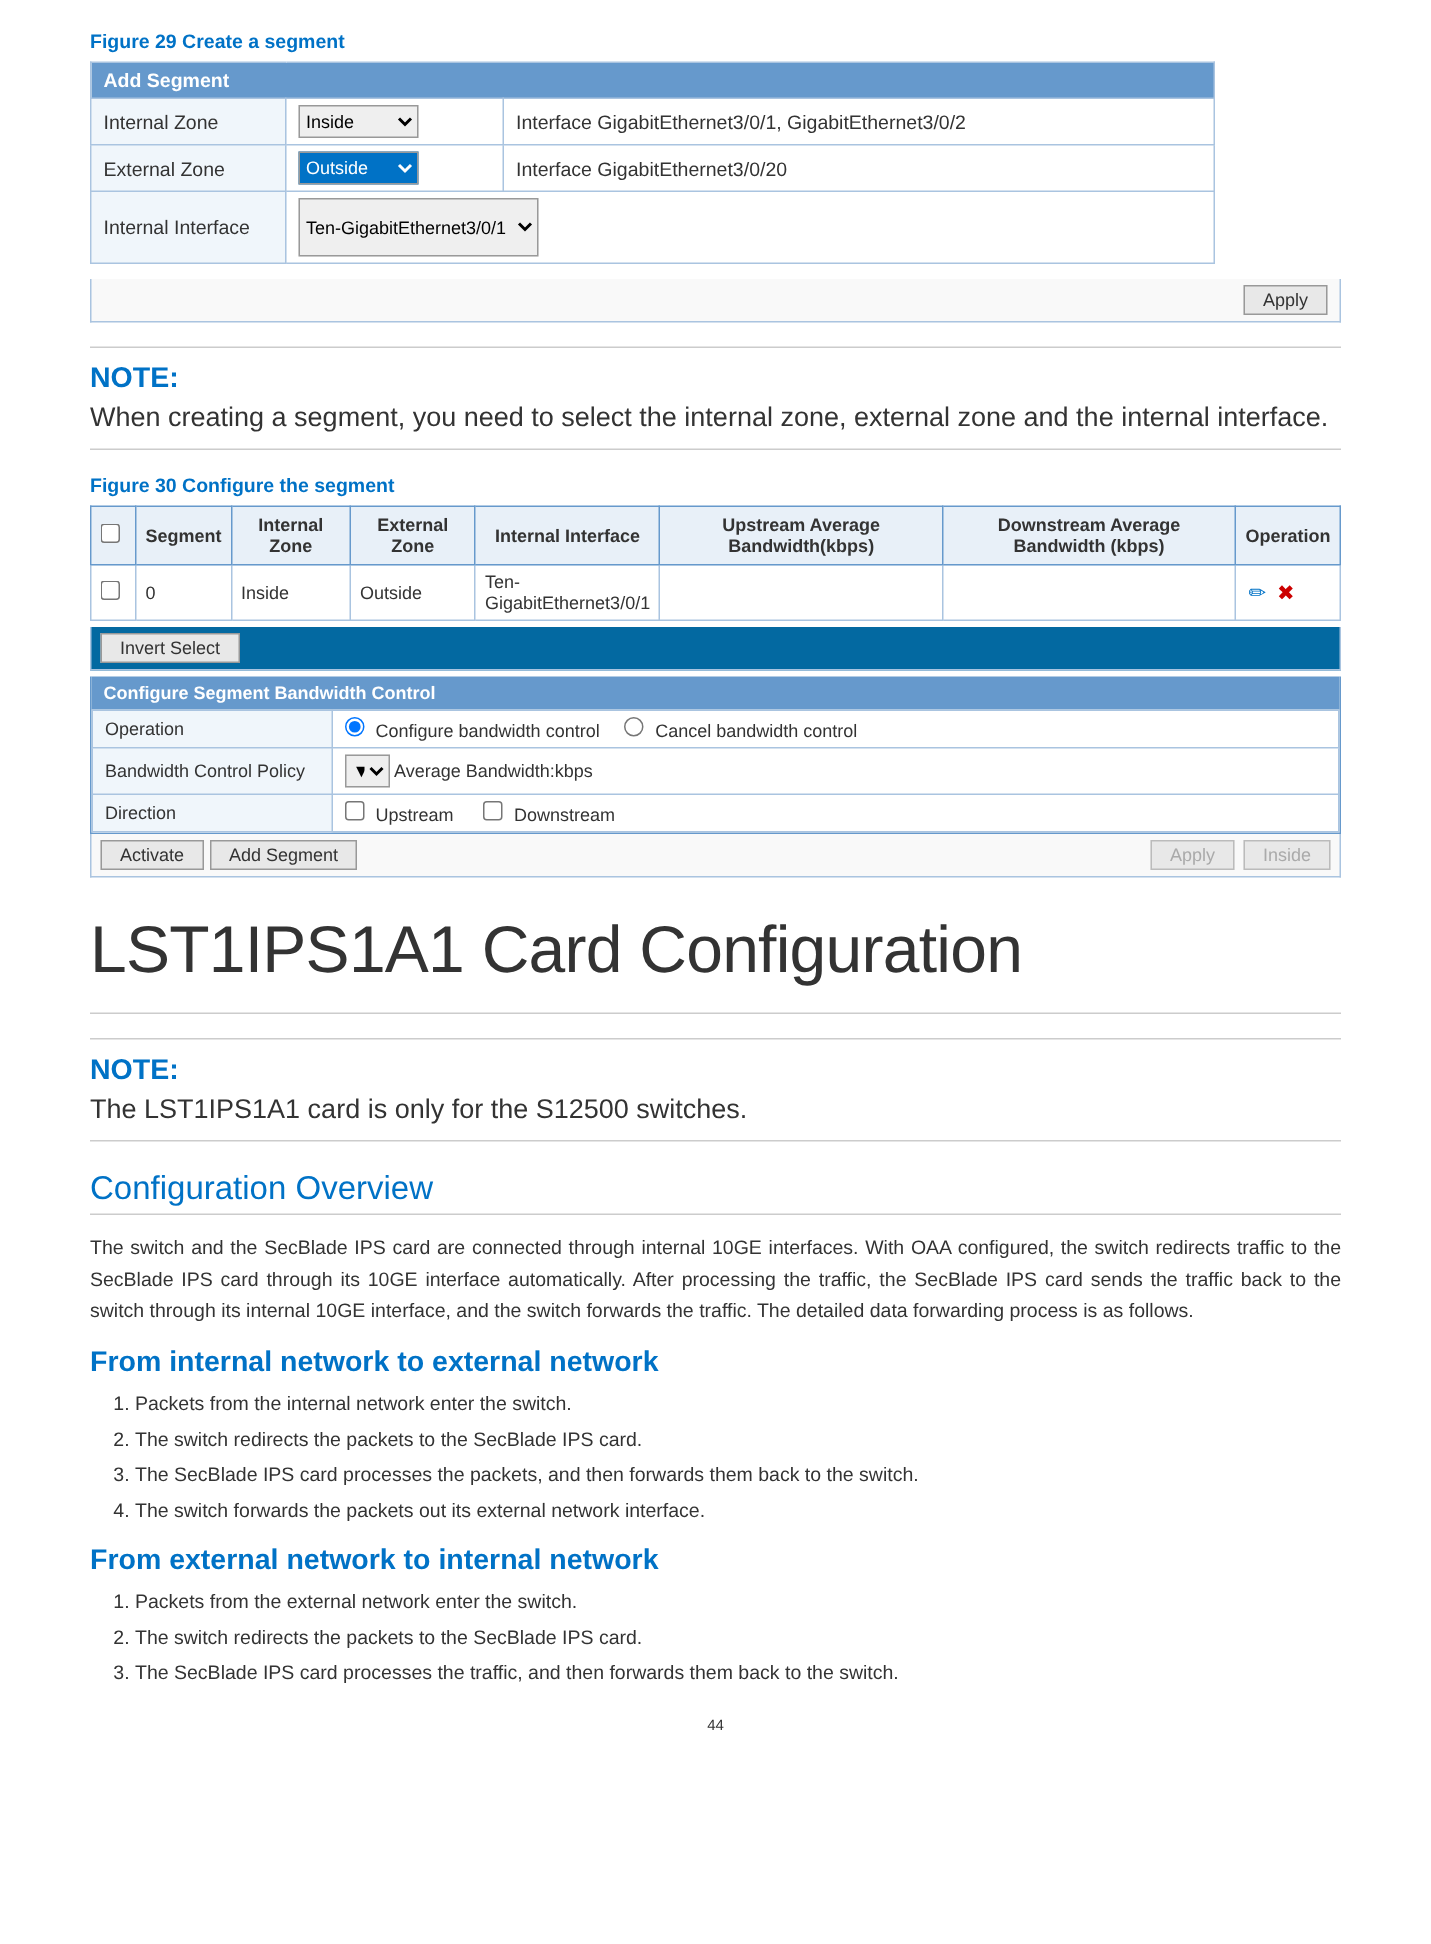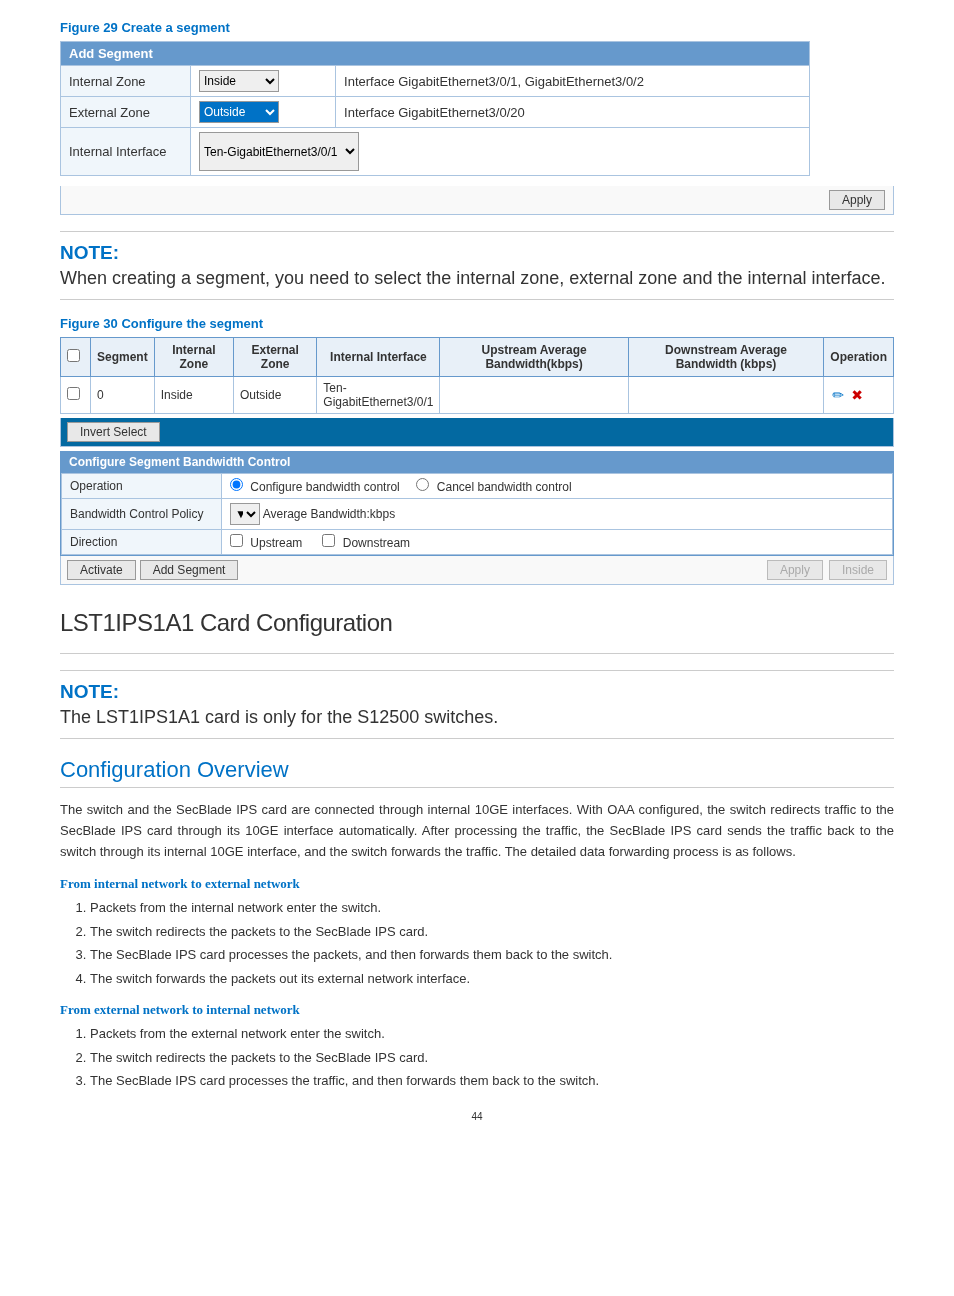--- a/index.html
+++ b/index.html
@@ -158,21 +158,21 @@
       font-size: 19px;
       margin-bottom: 4px;
     }
     .note-text {
       font-size: 18px;
       color: #333;
     }
 
     
     .main-heading {
-      font-size: 24px;
+      font-size: 44px;
       font-weight: normal;
       color: #333;
       margin: 24px 0 10px 0;
       font-family: Arial, sans-serif;
       letter-spacing: -0.5px;
     }
 
     
     .section-heading {
       font-size: 22px;
@@ -180,23 +180,22 @@
       color: #0072C6;
       margin: 18px 0 12px 0;
       border-bottom: 1px solid #ccc;
       padding-bottom: 4px;
     }
 
     
     .sub-heading {
       color: #0072C6;
       font-weight: bold;
-      font-size: 13px;
+      font-size: 19px;
       margin: 14px 0 6px 0;
-      font-family: Liberation Serif, serif;
     }
 
     
     .body-text {
       font-size: 13px;
       line-height: 1.6;
       color: #333;
       text-align: justify;
       margin-bottom: 10px;
     }

